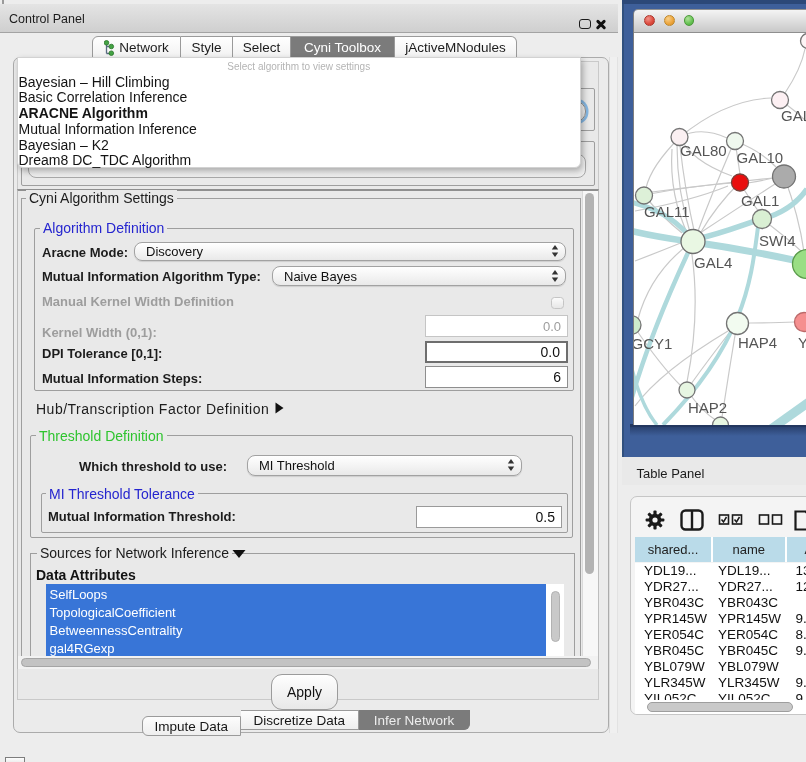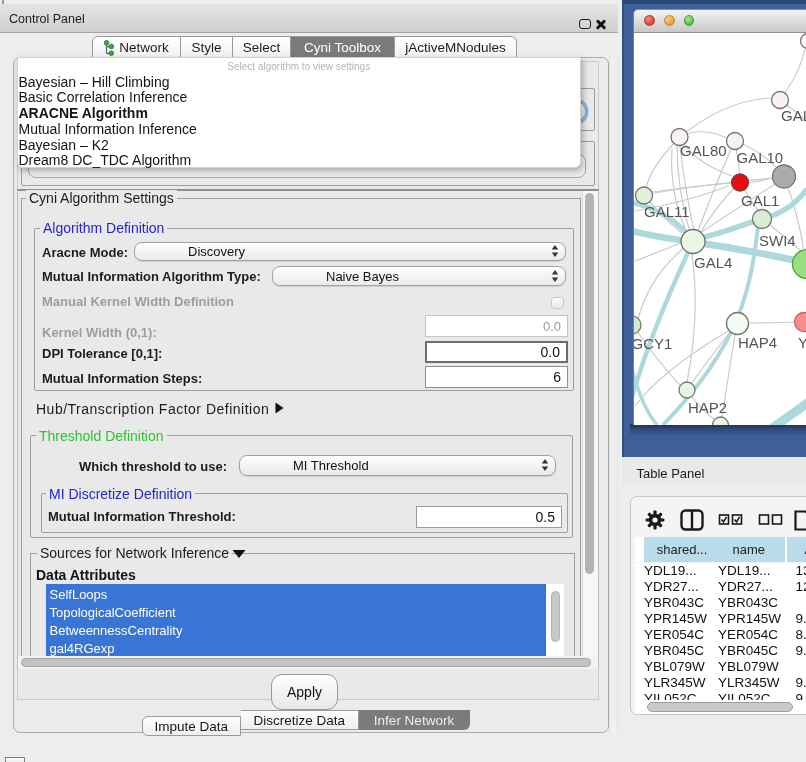--- a/index.html
+++ b/index.html
@@ -3,21 +3,21 @@
 <meta charset="utf-8">
 <style>
 * { margin:0; padding:0; box-sizing:border-box; }
 html,body { width:806px; height:762px; }
 body { font-family:"Liberation Sans", sans-serif; background:#ededed; position:relative; overflow:hidden; }
 .abs { position:absolute; }
 .lbl { font-size:13px; color:#1c1c1c; white-space:nowrap; }
 .bold { font-weight:bold; }
 .gray { color:#9d9d9d; }
 .combo { position:absolute; border:1px solid #a2a2a2; border-radius:8px; background:linear-gradient(#ffffff,#f2f2f2 60%,#e9e9e9); box-shadow:0 1px 1px rgba(0,0,0,0.12); }
-.combo .ct { position:absolute; left:11px; top:50%; transform:translateY(-50%); font-size:13px; color:#111; white-space:nowrap;margin-left:42px; }
+.combo .ct { position:absolute; left:11px; top:50%; transform:translateY(-50%); font-size:13px; color:#111; white-space:nowrap; }
 .arr { position:absolute; right:6px; top:50%; width:8px; height:12px; transform:translateY(-50%); }
 .field { position:absolute; background:#fff; font-size:13px; color:#111; text-align:right; }
 .field span { position:absolute; right:6px; top:50%; transform:translateY(-50%); }
 .group { position:absolute; border:1px solid #9e9e9e; border-radius:2px; }
 </style>
 </head>
 <body>
 
 <div class="abs" style="left:0; top:0; width:621px; height:762px; background:#ededed;"></div>
 <div class="abs" style="left:2px; top:0; width:2px; height:7px; background:#9a9a9a;"></div>
@@ -116,30 +116,30 @@
 
 <div class="abs" style="left:36px; top:401px; font-size:14px; color:#1c1c1c; letter-spacing:0.5px; white-space:nowrap;">Hub/Transcription Factor Definition</div>
 <svg class="abs" style="left:274px; top:402px;" width="11" height="12" viewBox="0 0 11 12">
     <path d="M1.5 0.5 L9.5 6 L1.5 11.5 Z" fill="#111"></path>
   </svg>
 
 <div class="group" style="left:30px; top:435px; width:543px; height:103px;"></div>
 <div class="abs" style="left:36px; top:428px; background:#e9e9e9; padding:0 3px; font-size:14px; color:#2ec42e; white-space:nowrap;">Threshold Definition</div>
 
 <div class="abs lbl bold" style="left:79px; top:459px;">Which threshold to use:</div>
-<div class="combo" style="left:239px; top:454.5px; width:317px; height:21px;">
+<div class="combo" style="left:247px; top:454.5px; width:275px; height:21px;">
     <span class="ct">MI Threshold</span>
     <svg class="arr" viewBox="0 0 8 12">
       <path d="M4 0 L7.2 4.4 H0.8 Z" fill="#333"></path>
       <path d="M4 12 L7.2 7.6 H0.8 Z" fill="#333"></path>
     </svg>
   </div>
 
 <div class="group" style="left:41px; top:493px; width:527px; height:39.5px;"></div>
-<div class="abs" style="left:46px; top:486px; background:#e9e9e9; padding:0 3px; font-size:14px; color:#2525cf; white-space:nowrap;">MI Discretize Definition</div>
+<div class="abs" style="left:46px; top:486px; background:#e9e9e9; padding:0 3px; font-size:14px; color:#2525cf; white-space:nowrap;">MI Threshold Tolerance</div>
 <div class="abs lbl bold" style="left:48px; top:509px;">Mutual Information Threshold:</div>
 <div class="field" style="left:416px; top:505.5px; width:146px; height:22.5px; border:1px solid #9a9a9a; font-size:14px;">
     <span>0.5</span>
   </div>
 
 <div class="abs" style="left:30px; top:552.5px; width:544.5px; height:103px; border:1px solid #9e9e9e; border-bottom:none;"></div>
 <div class="abs" style="left:37px; top:545px; background:#e9e9e9; padding:0 3px; font-size:14px; color:#1c1c1c; white-space:nowrap;">Sources for Network Inference</div>
 <svg class="abs" style="left:232px; top:549px;" width="14" height="10" viewBox="0 0 14 10">
     <path d="M0.5 1 L13.5 1 L7 9 Z" fill="#111"></path>
   </svg>
@@ -302,21 +302,21 @@
       <rect x="87.5" y="6" width="9" height="9" stroke-width="1.6"></rect>
       <path d="M89.5 10.5 l2 2.5 l3 -5" stroke-width="1.5"></path>
       <rect x="114.5" y="6" width="9" height="9" stroke-width="1.6"></rect>
       <rect x="127.5" y="6" width="9" height="9" stroke-width="1.6"></rect>
     </g>
 
     <path d="M150.5 2.5 h10 l6 6 v12 h-16 z" fill="none" stroke="#1a1a1a" stroke-width="2.2"></path>
   </svg>
 
   <div class="abs" style="left:4px; top:39.5px; width:182px; height:25px; background:#fff;">
-    <div class="abs" style="left:0; top:0; width:76px; height:25px; background:#badbe9; text-align:center; line-height:25px; font-size:13px; color:#222;margin-left:9px;">shared...</div>
+    <div class="abs" style="left:0; top:0; width:76px; height:25px; background:#badbe9; text-align:center; line-height:25px; font-size:13px; color:#222;">shared...</div>
     <div class="abs" style="left:77.5px; top:0; width:72.5px; height:25px; background:#badbe9; text-align:center; line-height:25px; font-size:13px; color:#222;">name</div>
     <div class="abs" style="left:151.5px; top:0; width:34.5px; height:25px; background:#badbe9; line-height:25px; font-size:13px; color:#222; padding-left:18px;">A</div>
   </div>
 
   <div class="abs" style="left:4px; top:65.5px; width:182px; height:137px; background:#fff; font-size:13.5px; color:#111; line-height:16.05px;">
     <div class="trow">
         <span class="c1">YDL19...</span>
         <span class="c2">YDL19...</span>
         <span class="c3">13</span>
       </div>

